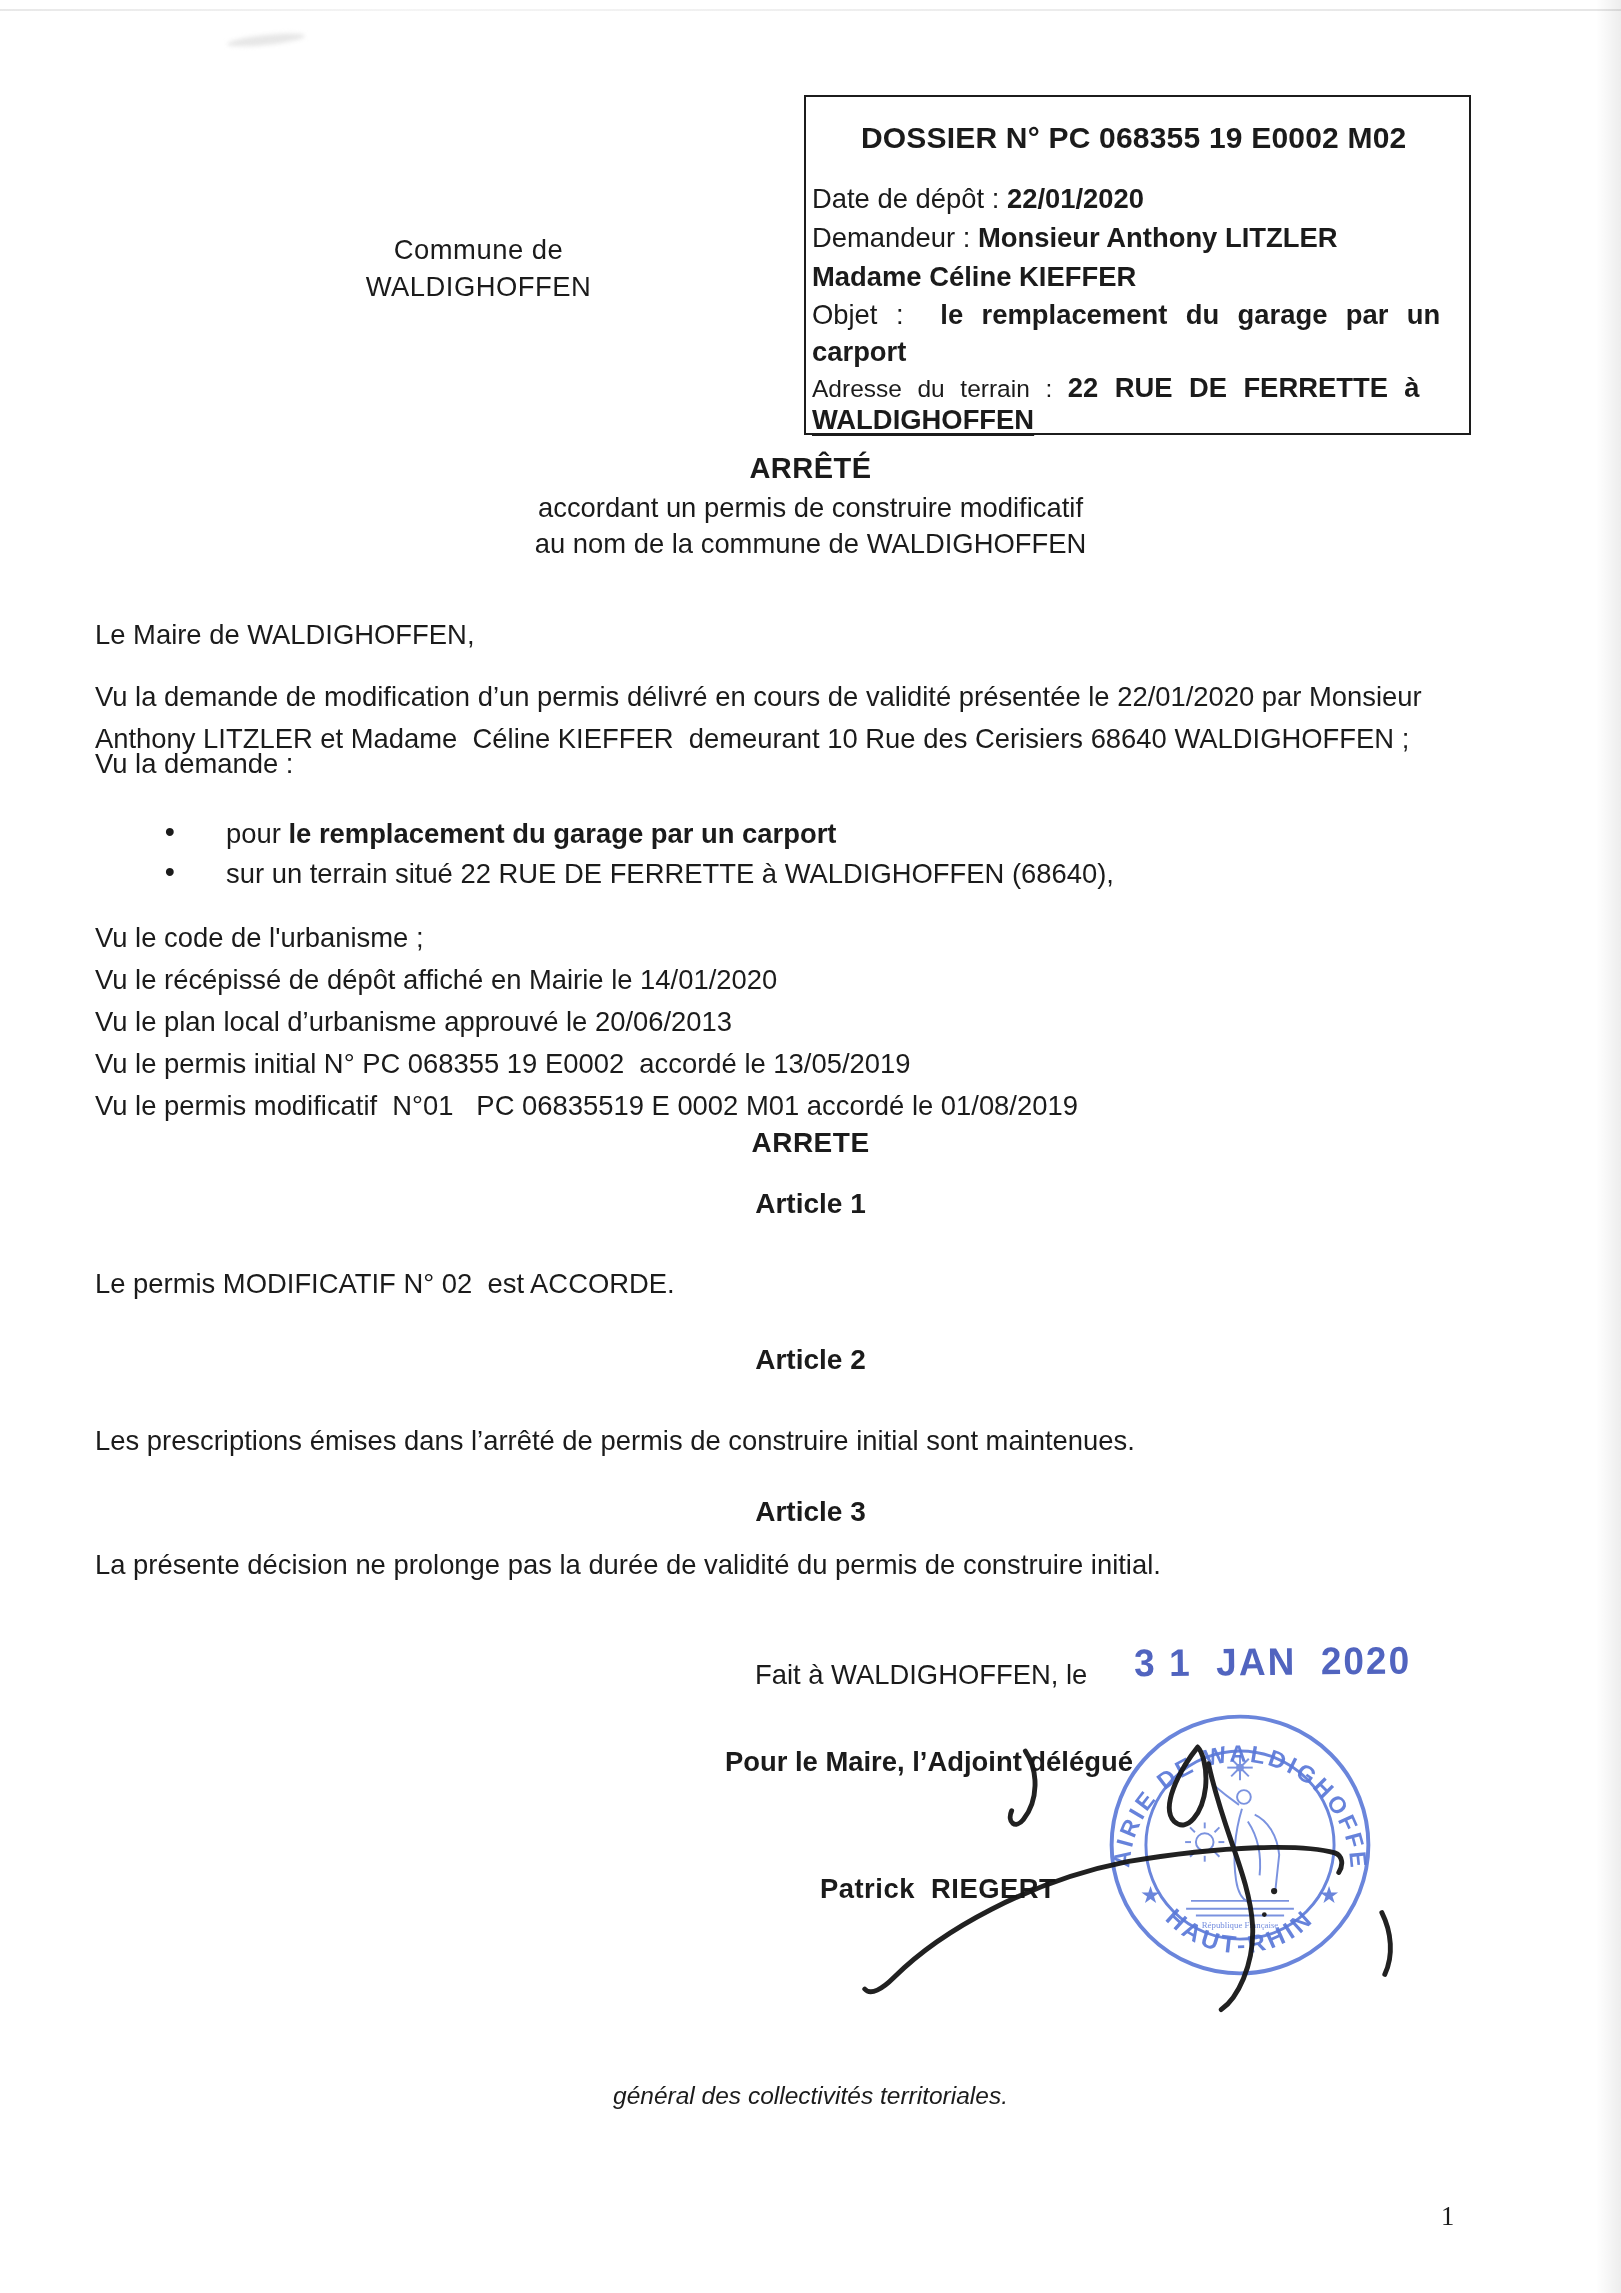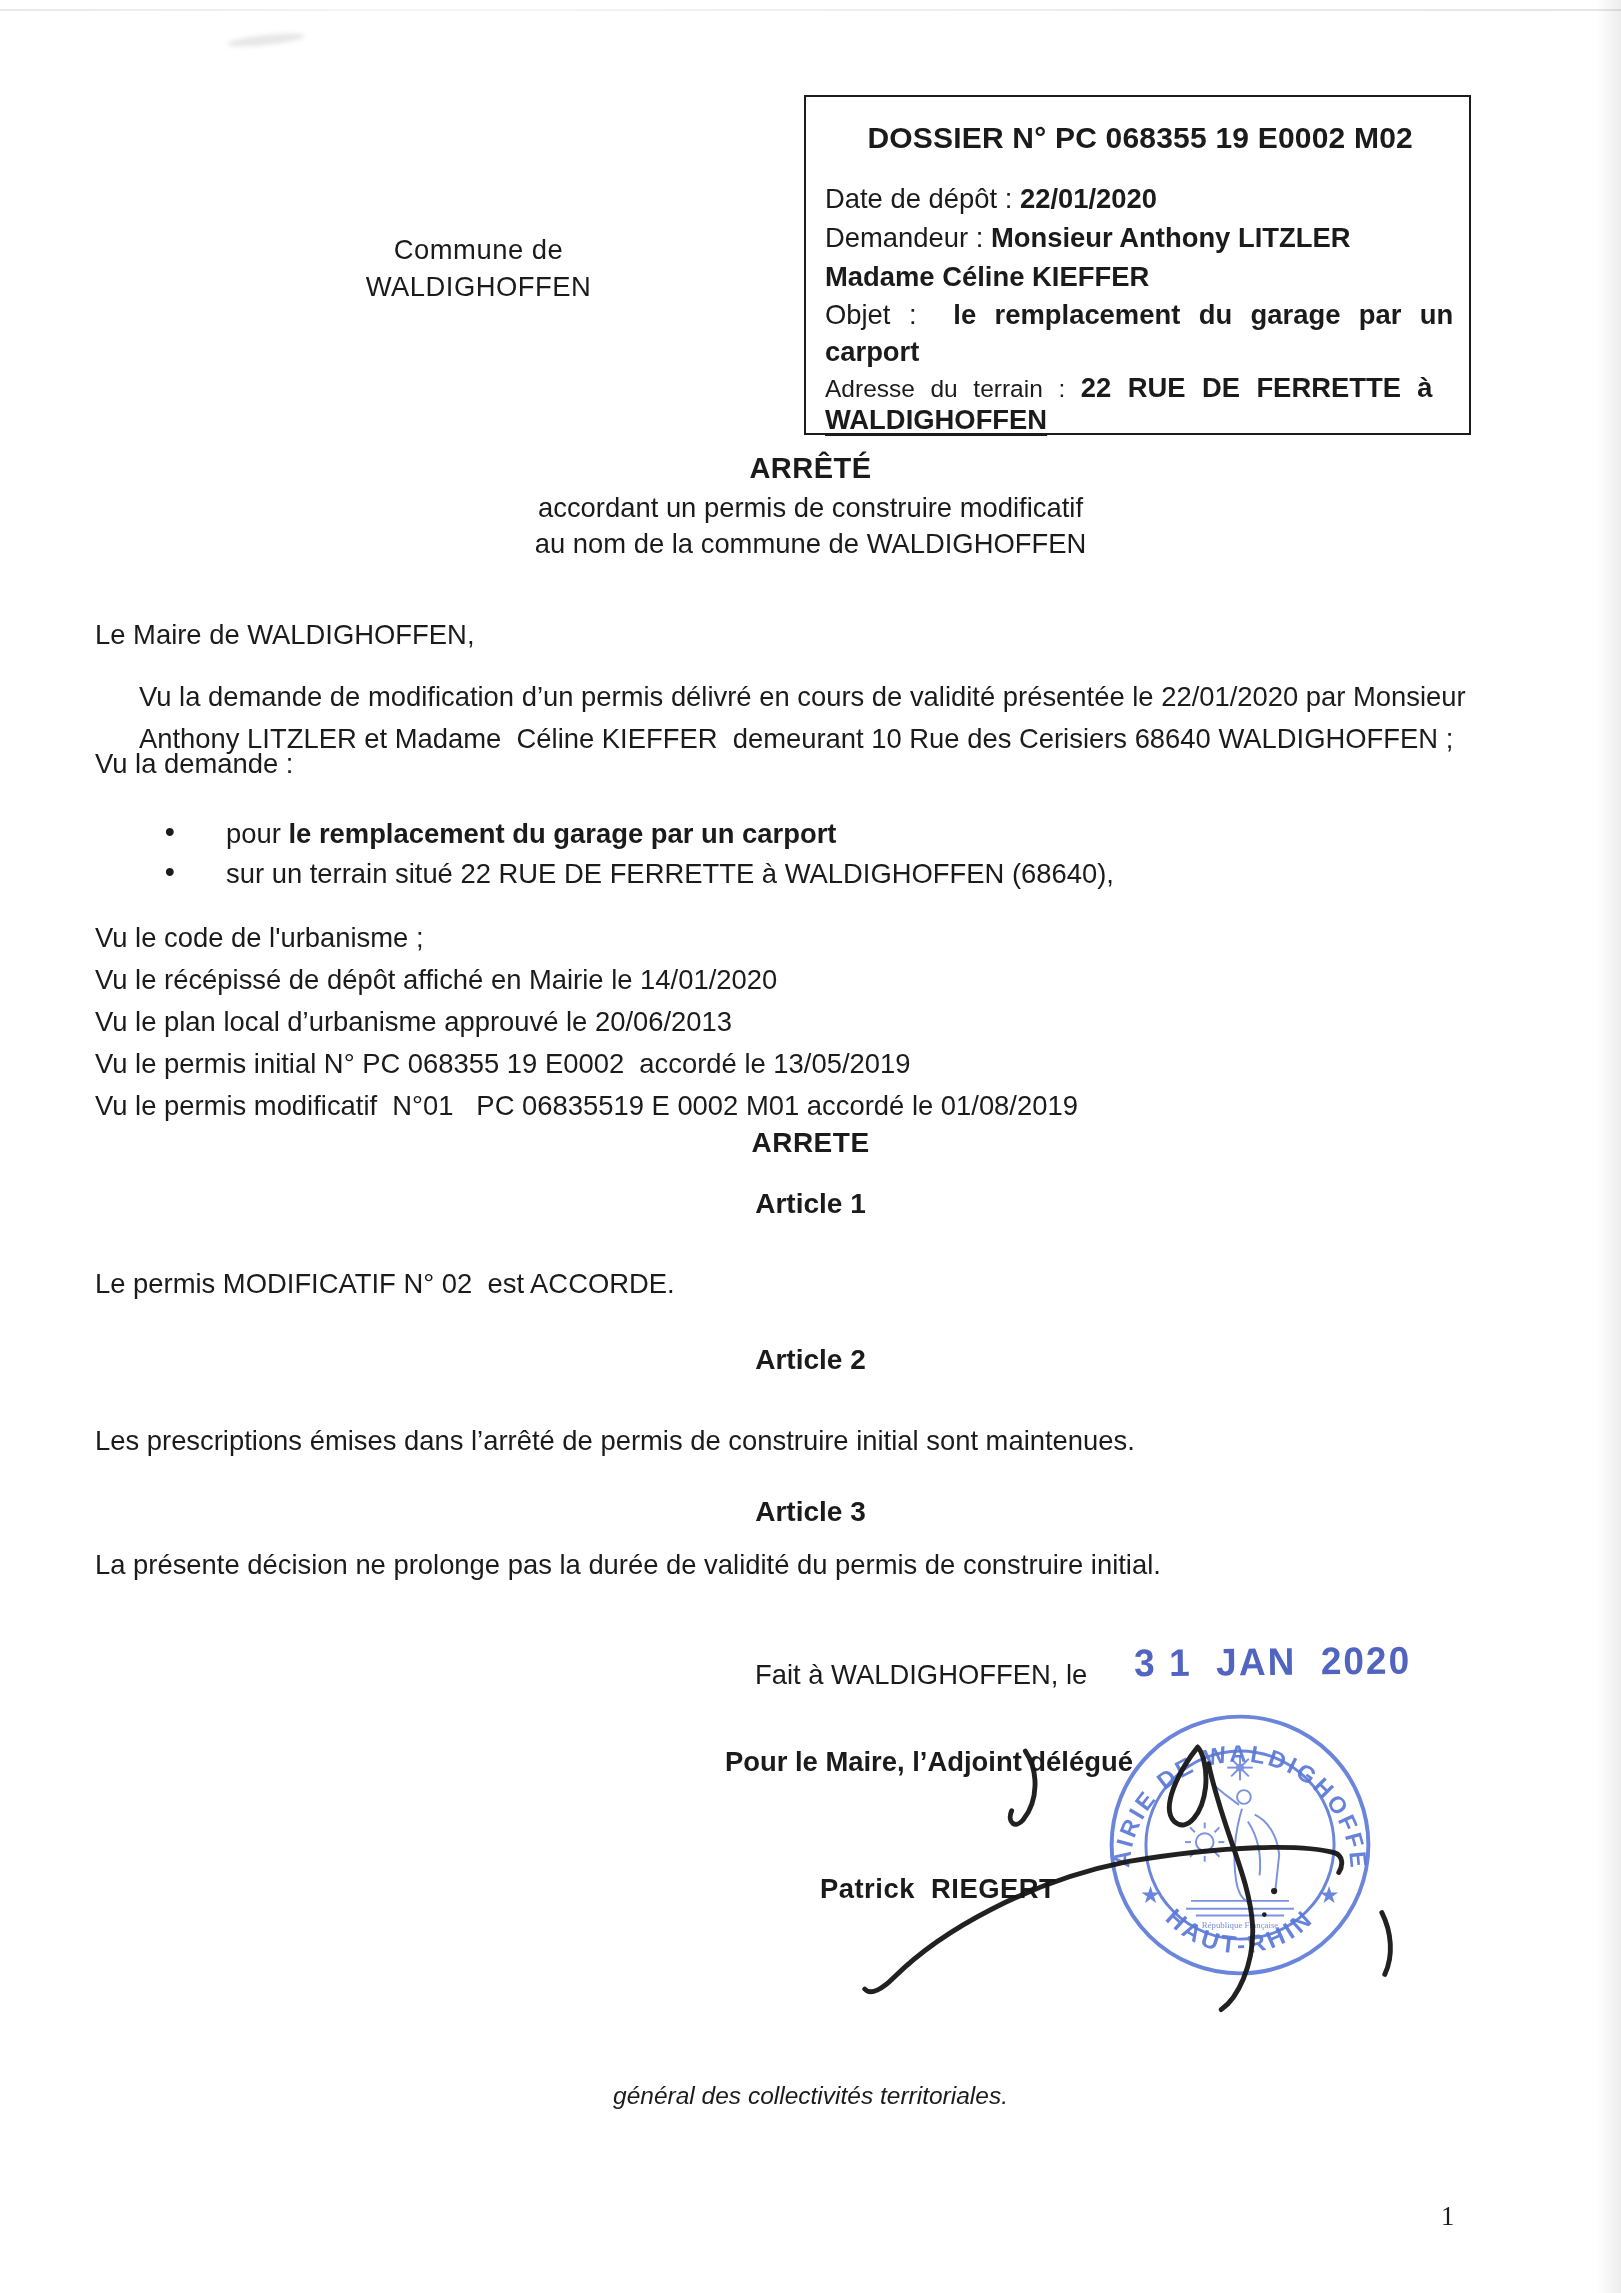--- a/index.html
+++ b/index.html
@@ -24,40 +24,40 @@
   .scan-right-strip { right:0; top:0; width:25.5px; height:100%;
     background:linear-gradient(to right, rgba(0,0,0,0), rgba(0,0,0,0.07)); }
 
   
   .commune { left:350px; top:231px; width:257px; text-align:center;
     font-size:27.4px; line-height:37px; letter-spacing:0.5px; }
 
   
   .dossier-box { left:804px; top:95px; width:667px; height:340px;
     border:2.9px solid #1c1c1c; box-sizing:border-box; }
-  .box-line { position:absolute; left:19px; right:13.7px; font-size:27.4px; }
+  .box-line { position:absolute; left:6px; right:13.7px; font-size:27.4px; }
   .box-title { top:23.5px; text-align:center; font-weight:bold; font-size:30px; letter-spacing:0.2px; }
   .line-date { top:86px; }
   .line-demandeur { top:125px; }
   .line-madame { top:164px; font-weight:bold; }
   .line-objet1 { top:202px; word-spacing:10.8px; }
   .line-objet2 { top:239px; font-weight:bold; }
   .line-adresse1 { top:275px; word-spacing:8.8px; }
   .line-adresse1 .lbl { font-size:24.5px; }
   .line-adresse2 { top:307px; font-weight:bold; text-decoration:underline; text-underline-offset:4.9px; }
 
   
   .centered { left:95px; width:1431px; text-align:center; }
   .title-arrete { top:452px; font-size:29px; font-weight:bold; letter-spacing:0.5px; }
   .title-l2 { top:492px; font-size:27.4px; }
   .title-l3 { top:528px; font-size:27.4px; }
 
   .body-text { left:95px; width:1402px; font-size:27.4px; }
   .maire-line { top:619px; }
-  .para-demande { top:676px; line-height:42px;margin-left:44px; }
+  .para-demande { top:676px; line-height:42px; }
   .vu-demande { top:748px; }
   .bullets { top:814px; left:157px; width:1274px; }
   .bullet-item { position:relative; padding-left:69px; font-size:27.4px; line-height:40px; }
   .bullet-dot { position:absolute; left:7.8px; top:-2px; font-size:29px; }
   .vu-block { top:917px; line-height:42px; }
 
   .h-arrete { top:1127px; font-size:28px; font-weight:bold; letter-spacing:0.5px; }
   .h-art1 { top:1188px; font-size:28px; font-weight:bold; }
   .t-art1 { top:1268px; }
   .h-art2 { top:1344px; font-size:28px; font-weight:bold; }

